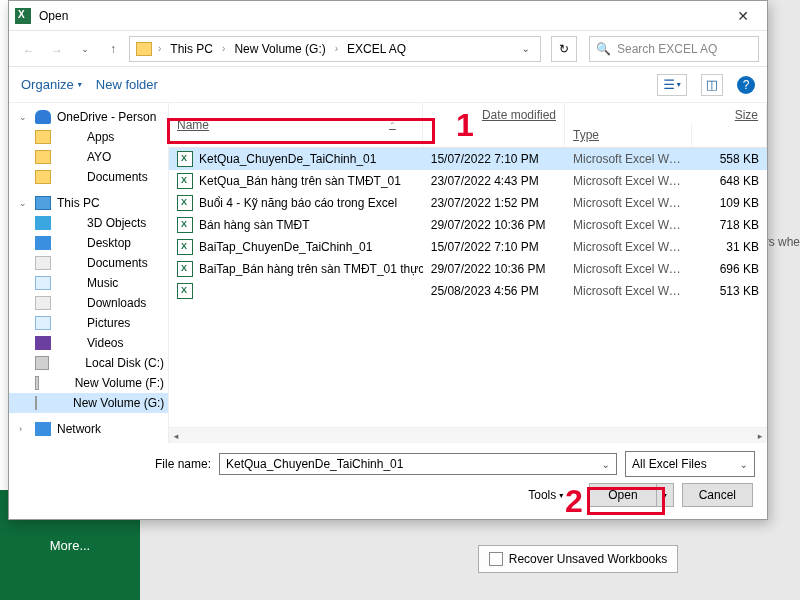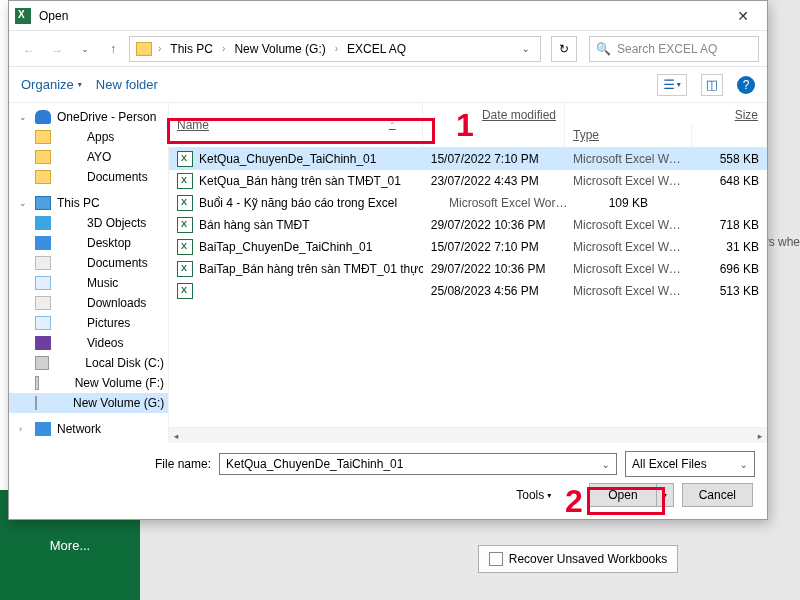--- a/index.html
+++ b/index.html
@@ -82,21 +82,21 @@
 .scrollh .arrow { width: 14px; height: 14px; display: flex; align-items: center; justify-content: center; font-size: 9px; color: #666; }
 
 .footer { padding: 8px 12px 12px; font-size: 12px; }
 .fn-row { display: flex; align-items: center; gap: 8px; margin-bottom: 6px; }
 .fn-row label { width: 190px; text-align: right; }
 .fn-input { flex: 1; height: 22px; border: 1px solid #7a7a7a; padding: 0 6px; display: flex; align-items: center; }
 .fn-input .v { font-size: 10px; margin-left: auto; color: #555; }
 .filter { width: 130px; height: 22px; border: 1px solid #7a7a7a; padding: 12px 6px; display: flex; align-items: center; }
 .filter .v { font-size: 10px; margin-left: auto; color: #555; }
 .btn-row { display: flex; align-items: center; justify-content: flex-end; gap: 8px; padding-right: 2px; }
-.btn-row .tools { margin-right: 30px; display: flex; align-items: center; gap: 3px; }
+.btn-row .tools { margin-right: 18px; display: flex; align-items: center; gap: 3px; }
 .btn { height: 24px; border: 1px solid #adadad; background: #e1e1e1; padding: 0 16px; display: flex; align-items: center; justify-content: center; font-size: 12px; }
 .btn.split { padding: 0; }
 .btn.split .main { padding: 0 18px; border-right: 1px solid #adadad; height: 100%; display: flex; align-items: center; }
 .btn.split .dd { width: 16px; height: 100%; display: flex; align-items: center; justify-content: center; font-size: 8px; }
 
 .anno { position: absolute; border: 3px solid #e4002b; pointer-events: none; }
 .anno-label { position: absolute; color: #e4002b; font-size: 32px; font-weight: bold; pointer-events: none; font-family: Arial, sans-serif; }
 </style>
 </head>
 <body>
@@ -255,20 +255,21 @@
             </div>
             <div class="cell c-date">23/07/2022 4:43 PM</div>
             <div class="cell c-type">Microsoft Excel Work...</div>
             <div class="cell c-size">648 KB</div>
           </div>
           <div class="row">
             <div class="cell c-name">
               <span class="xicon"></span>
               <span>Buổi 4 - Kỹ năng báo cáo trong Excel</span>
             </div>
+            <div class="cell c-date">23/07/2022 1:52 PM</div>
             <div class="cell c-type">Microsoft Excel Work...</div>
             <div class="cell c-size">109 KB</div>
           </div>
           <div class="row">
             <div class="cell c-name">
               <span class="xicon"></span>
               <span>Bán hàng sàn TMĐT</span>
             </div>
             <div class="cell c-date">29/07/2022 10:36 PM</div>
             <div class="cell c-type">Microsoft Excel Work...</div>

